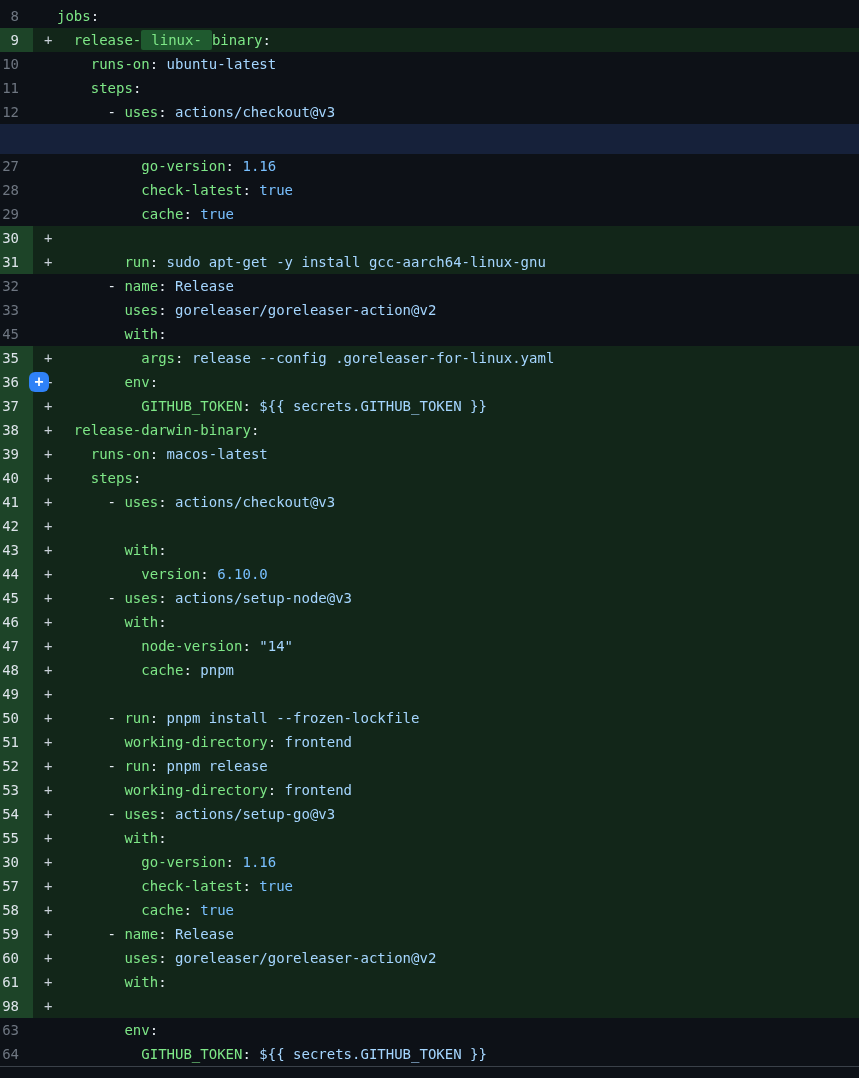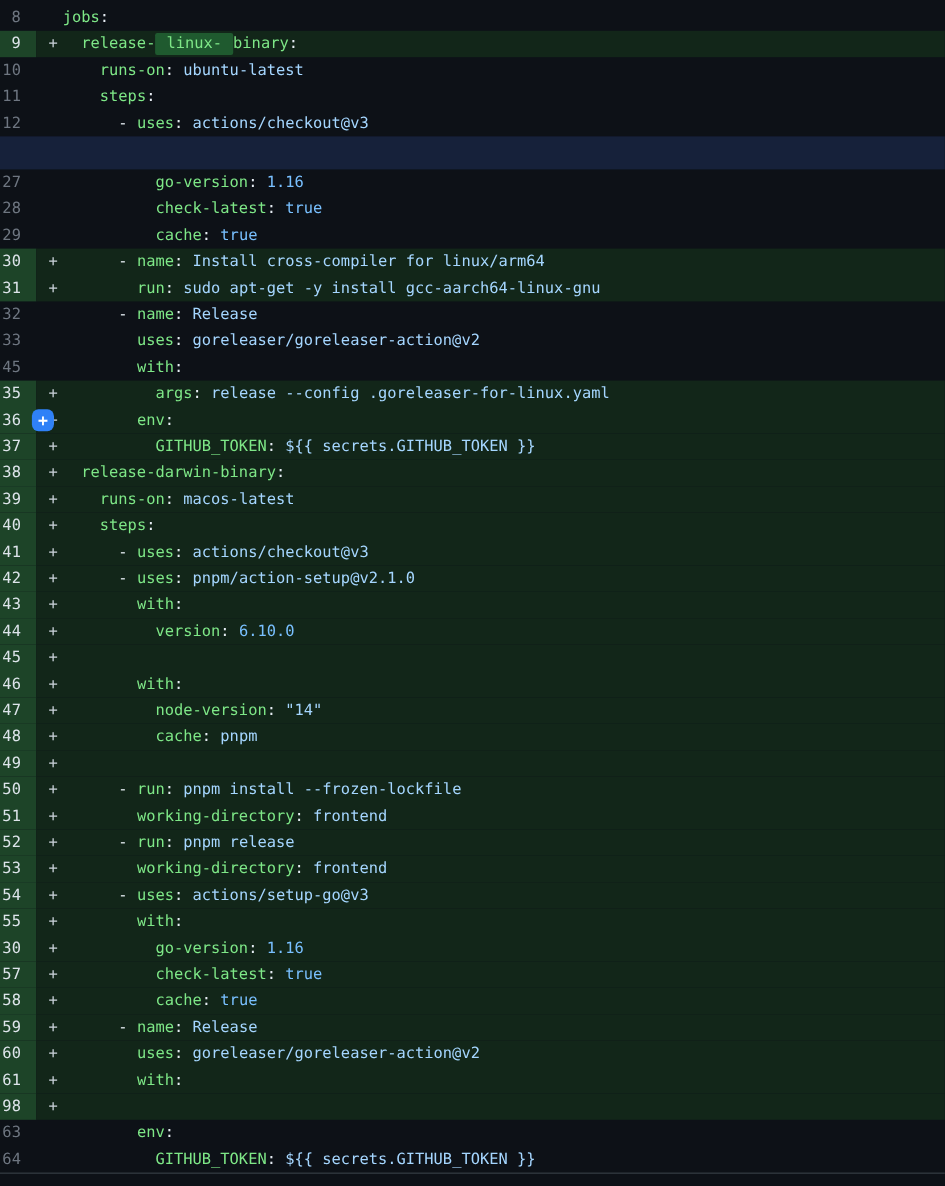--- a/index.html
+++ b/index.html
@@ -125,21 +125,21 @@
       <div class="row ctx">
         <div class="gutter">28</div>
         <div class="code"><span class="sign"></span><span class="content">          <span class="tok-k">check-latest</span><span class="tok-p">: </span><span class="tok-c">true</span></span></div>
       </div>
       <div class="row ctx">
         <div class="gutter">29</div>
         <div class="code"><span class="sign"></span><span class="content">          <span class="tok-k">cache</span><span class="tok-p">: </span><span class="tok-c">true</span></span></div>
       </div>
       <div class="row add">
         <div class="gutter">30</div>
-        <div class="code"><span class="sign">+</span><span class="content">      <span class="tok-p">- </span><span class="tok-k">name</span><span class="tok-p">: </span><span class="tok-s">Install cross-compiler for linux/arm64</span></span></div>
+        <div class="code"><span class="sign">+</span></div>
       </div>
       <div class="row add">
         <div class="gutter">31</div>
         <div class="code"><span class="sign">+</span><span class="content">        <span class="tok-k">run</span><span class="tok-p">: </span><span class="tok-s">sudo apt-get -y install gcc-aarch64-linux-gnu</span></span></div>
       </div>
       <div class="row ctx">
         <div class="gutter">32</div>
         <div class="code"><span class="sign"></span><span class="content">      <span class="tok-p">- </span><span class="tok-k">name</span><span class="tok-p">: </span><span class="tok-s">Release</span></span></div>
       </div>
       <div class="row ctx">
@@ -174,33 +174,33 @@
       <div class="row add">
         <div class="gutter">40</div>
         <div class="code"><span class="sign">+</span><span class="content">    <span class="tok-k">steps</span><span class="tok-p">:</span></span></div>
       </div>
       <div class="row add">
         <div class="gutter">41</div>
         <div class="code"><span class="sign">+</span><span class="content">      <span class="tok-p">- </span><span class="tok-k">uses</span><span class="tok-p">: </span><span class="tok-s">actions/checkout@v3</span></span></div>
       </div>
       <div class="row add">
         <div class="gutter">42</div>
-        <div class="code"><span class="sign">+</span><span class="content">      <span class="tok-p">- </span><span class="tok-k">uses</span><span class="tok-p">: </span><span class="tok-s">pnpm/action-setup@v2.1.0</span></span></div>
+        <div class="code"><span class="sign">+</span></div>
       </div>
       <div class="row add">
         <div class="gutter">43</div>
         <div class="code"><span class="sign">+</span><span class="content">        <span class="tok-k">with</span><span class="tok-p">:</span></span></div>
       </div>
       <div class="row add">
         <div class="gutter">44</div>
         <div class="code"><span class="sign">+</span><span class="content">          <span class="tok-k">version</span><span class="tok-p">: </span><span class="tok-c">6.10.0</span></span></div>
       </div>
       <div class="row add">
         <div class="gutter">45</div>
-        <div class="code"><span class="sign">+</span></div>
+        <div class="code"><span class="sign">+</span><span class="content">      <span class="tok-p">- </span><span class="tok-k">uses</span><span class="tok-p">: </span><span class="tok-s">actions/setup-node@v3</span></span></div>
       </div>
       <div class="row add">
         <div class="gutter">46</div>
         <div class="code"><span class="sign">+</span><span class="content">        <span class="tok-k">with</span><span class="tok-p">:</span></span></div>
       </div>
       <div class="row add">
         <div class="gutter">47</div>
         <div class="code"><span class="sign">+</span><span class="content">          <span class="tok-k">node-version</span><span class="tok-p">: </span><span class="tok-s">"14"</span></span></div>
       </div>
       <div class="row add">

